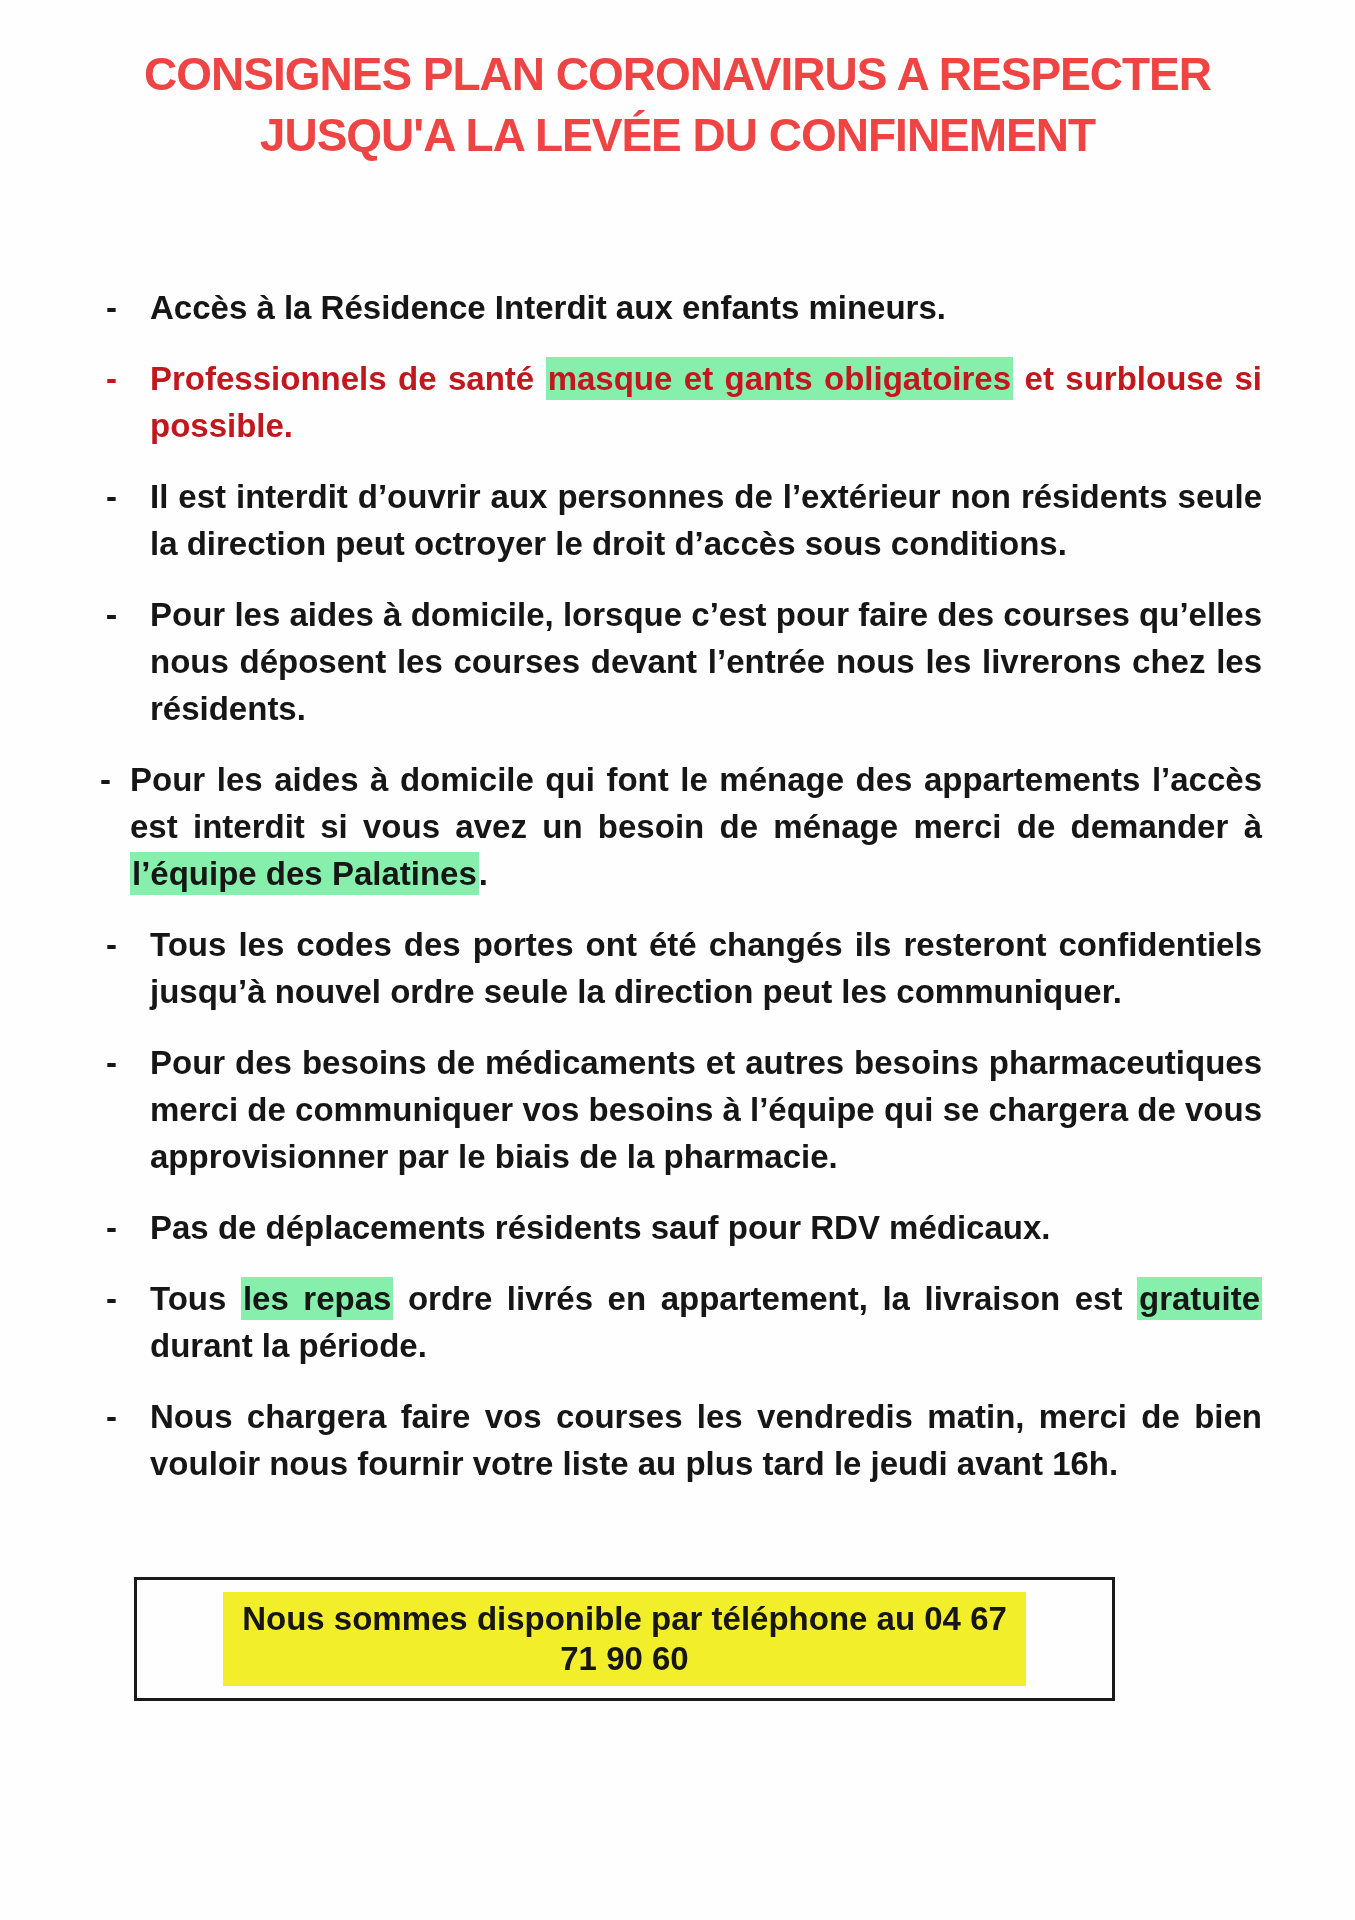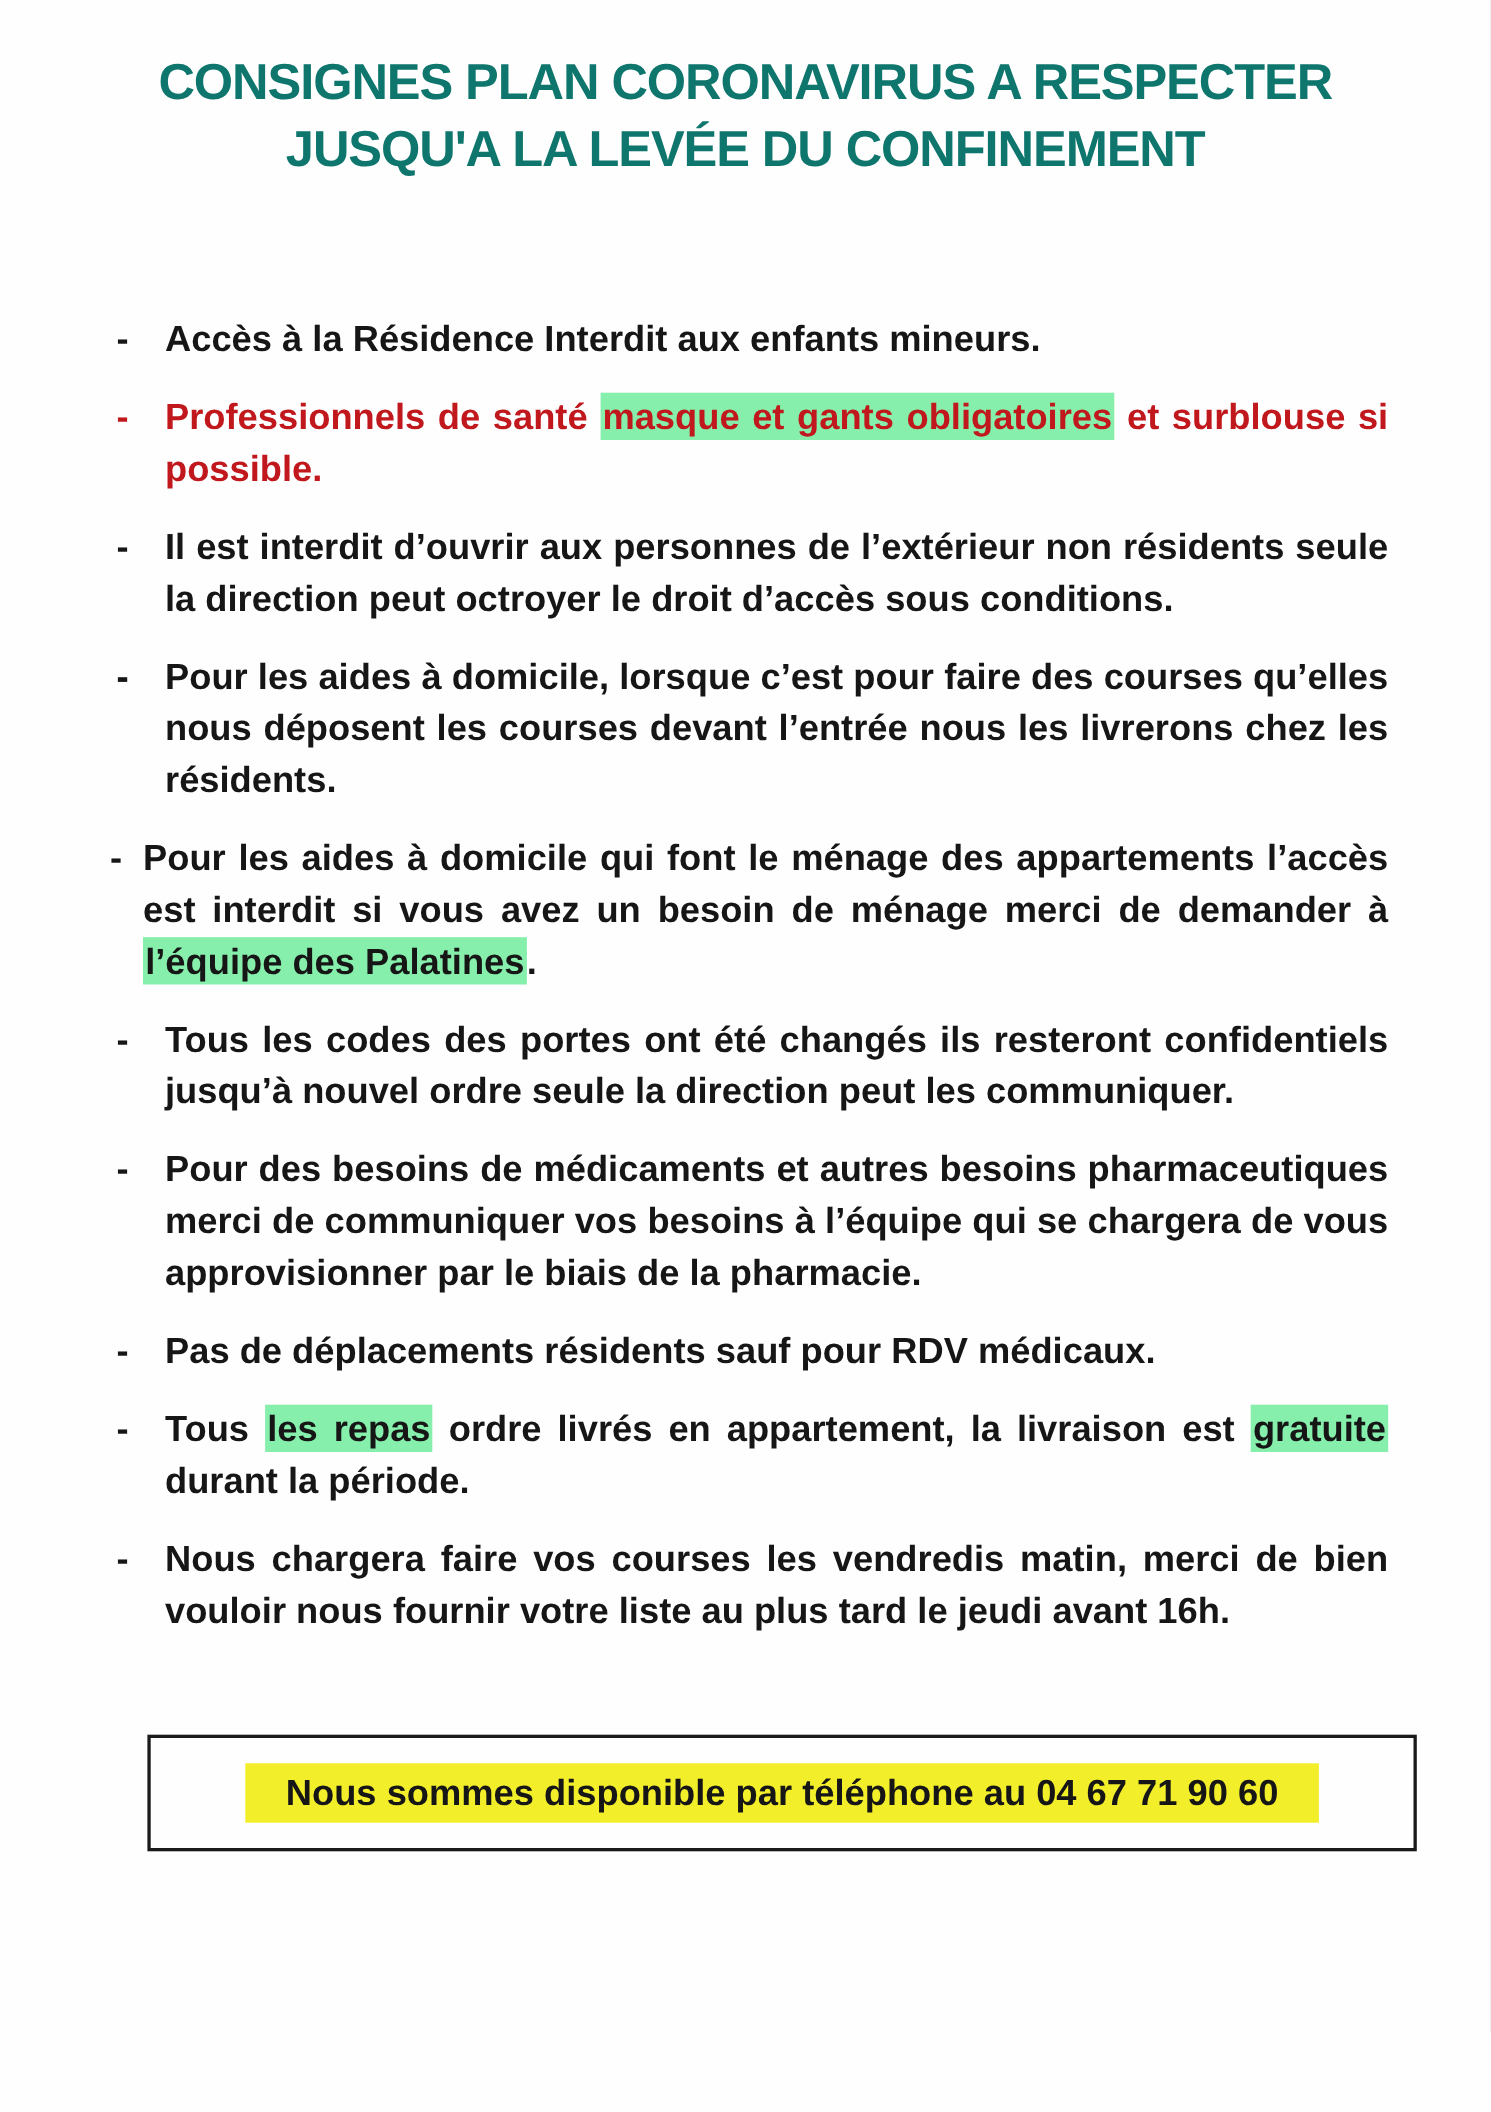--- a/index.html
+++ b/index.html
@@ -10,21 +10,21 @@
     background: #fefefe;
     font-family: "Liberation Sans", "DejaVu Sans", sans-serif;
     font-weight: bold;
     color: #161616;
     overflow: hidden;
     box-sizing: border-box;
     padding-top: 44px;
   }
   .title {
     text-align: center;
-    color: #0f766e;
+    color: #ef4444;
     font-size: 46px;
     line-height: 61px;
     letter-spacing: -1px;
     margin: 0 60px;
   }
   .bullets {
     margin: 118px 93px 0 106px;
   }
   .bullet {
     position: relative;
@@ -42,27 +42,27 @@
   .bullet.tight {
     margin-left: -6px;
     padding-left: 30px;
   }
   .bullet.red { color: #c0181d; }
   .hl {
     background: #86efac;
     padding: 3px 2px;
   }
   .footer-box {
-    width: 1154px;
+    width: 981px;
     margin-left: 134px;
     margin-top: 90px;
     border: 3px solid #1a1a1a;
     background: #fefefe;
     box-sizing: border-box;
-    padding: 23px 0;
+    padding: 12px 0;
   }
   .footer-hl {
     margin: 0 86px;
     background: #f3ee2a;
     text-align: center;
     font-size: 33px;
     line-height: 40px;
     padding: 7px 0;
   }
 </style>

